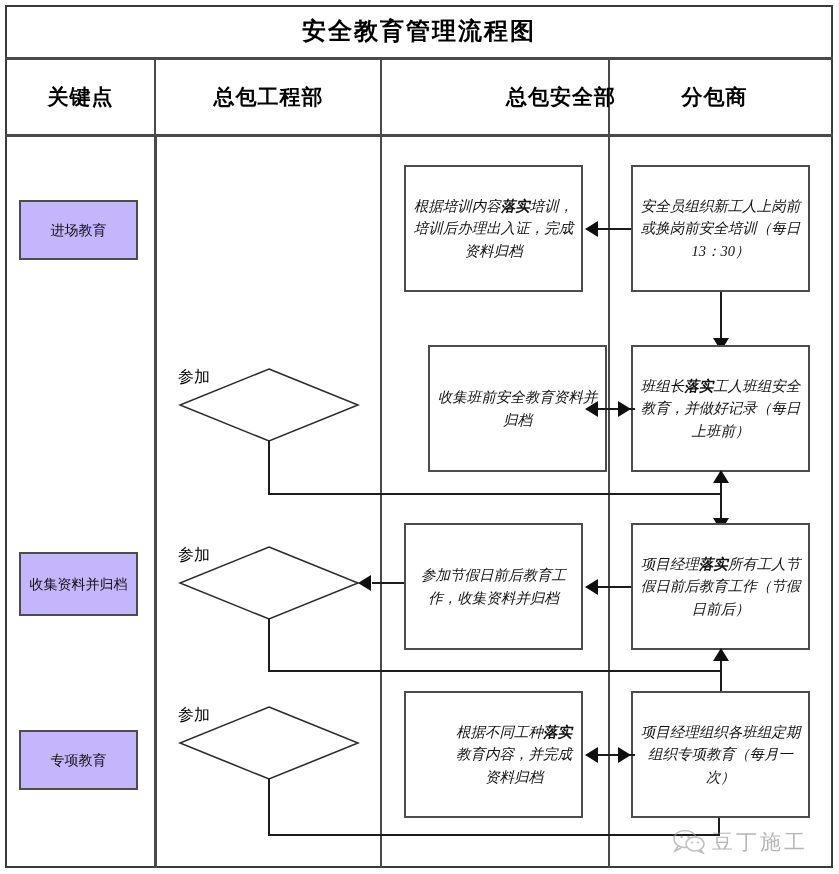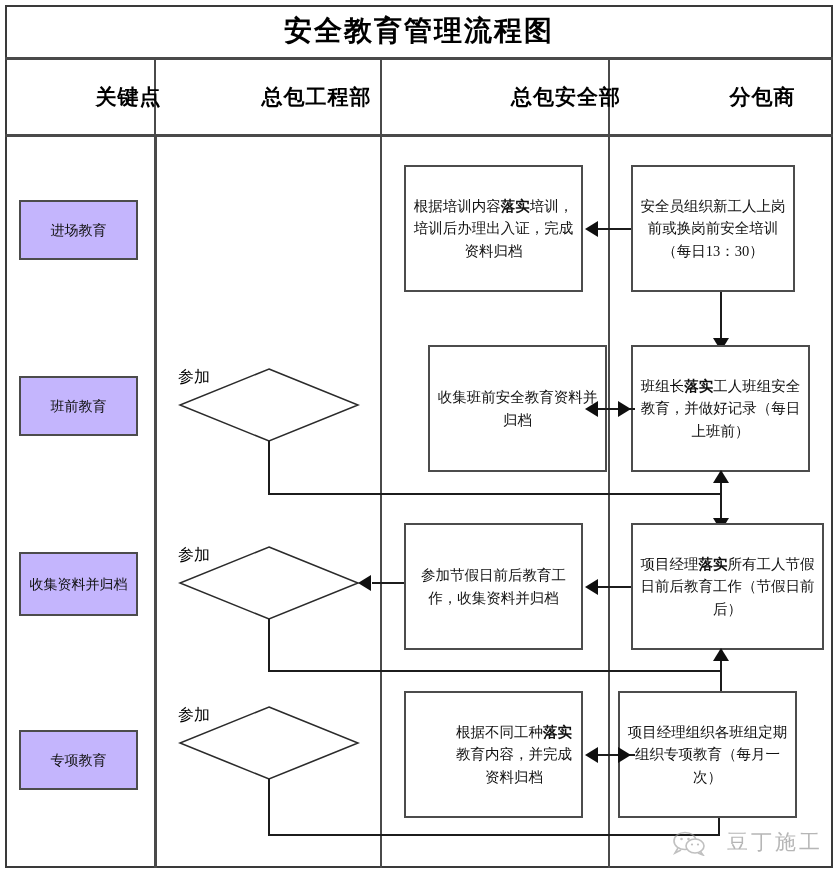--- a/index.html
+++ b/index.html
@@ -6,31 +6,31 @@
   body{font-family:"Liberation Serif","DejaVu Serif",serif;}
   #root{position:relative;width:839px;height:874px;background:#fff;overflow:hidden;}
 
   
   .frame{position:absolute;left:5px;top:5px;width:828px;height:863px;border:2px solid #3a3a3a;box-sizing:border-box;}
   .hline{position:absolute;background:#4a4a4a;}
   .vline{position:absolute;background:#4a4a4a;}
 
   
   .title{position:absolute;left:5px;top:5px;width:828px;height:52px;display:flex;align-items:center;justify-content:center;
-         font-size:28px;font-weight:700;letter-spacing:2px;color:#000;}
+         font-size:24px;font-weight:700;letter-spacing:2px;color:#000;}
 
   
   .colhead{position:absolute;top:59px;height:75px;display:flex;align-items:center;justify-content:center;
-           font-size:21px;font-weight:700;color:#000;letter-spacing:1px;margin-left:48px;}
+           font-size:21px;font-weight:700;color:#000;letter-spacing:1px;}
 
   
   .pbox{position:absolute;border:2px solid #4c4c4c;box-sizing:border-box;background:#fff;
         display:flex;align-items:center;justify-content:center;text-align:center;
         font-size:14.5px;line-height:1.55;color:#111;padding:4px 7px;}
-  .pbox .t{display:block;}
+  .pbox .t{display:block;font-style:italic;}
   .pbox b{font-weight:700;}
 
   
   .kbox{position:absolute;border:2px solid #4c4c4c;box-sizing:border-box;background:#c4b5fd;
         display:flex;align-items:center;justify-content:center;text-align:center;
         font-size:14px;line-height:1.5;color:#111;}
 
   
   .diamond{position:absolute;}
 
@@ -38,21 +38,21 @@
   .conn{position:absolute;background:#1c1c1c;}
   .ch{height:2px;}
   .cv{width:2px;}
   .arrow{position:absolute;width:0;height:0;}
   .arr-left{border-top:8px solid transparent;border-bottom:8px solid transparent;border-right:13px solid #0f0f0f;}
   .arr-right{border-top:8px solid transparent;border-bottom:8px solid transparent;border-left:13px solid #0f0f0f;}
   .arr-down{border-left:8px solid transparent;border-right:8px solid transparent;border-top:13px solid #0f0f0f;}
   .arr-up{border-left:8px solid transparent;border-right:8px solid transparent;border-bottom:13px solid #0f0f0f;}
 
   
-  .wm{position:absolute;display:flex;align-items:flex-end;gap:21px;opacity:.62;}
+  .wm{position:absolute;display:flex;align-items:flex-start;gap:6px;opacity:.62;}
   .wm .txt{font-size:21px;color:#8a8a8a;letter-spacing:3px;font-family:"Liberation Serif",serif;}
 </style>
 </head>
 <body>
 
 <div id="root">
 
   <div class="frame"></div>
 
   <div class="title">安全教育管理流程图</div>
@@ -63,40 +63,39 @@
   <div class="vline" style="left:154px;top:59px;width:2px;height:75px;"></div>
   <div class="vline" style="left:380px;top:59px;width:2px;height:75px;"></div>
   <div class="vline" style="left:608px;top:59px;width:2px;height:75px;"></div>
 
   <div class="vline" style="left:154px;top:137px;width:3px;height:731px;"></div>
   <div class="vline" style="left:380px;top:137px;width:2px;height:731px;"></div>
   <div class="vline" style="left:608px;top:137px;width:2px;height:731px;"></div>
 
   <div class="colhead" style="left:7px;width:147px;">关键点</div>
   <div class="colhead" style="left:157px;width:223px;text-align:center;">总包工程部</div>
-  <div class="colhead" style="left:382px;width:272px;">总包安全部</div>
+  <div class="colhead" style="left:382px;width:272px;padding-left:43px;">总包安全部</div>
   <div class="colhead" style="left:610px;width:209px;">分包商</div>
 
   <div class="kbox" style="left:19px;top:200px;width:119px;height:60px;">进场教育</div>
 
   <div class="pbox" style="left:404px;top:165px;width:179px;height:127px;">
     <span class="t"><span>根据培训内容</span><b>落实</b><span>培训，培训后办理出入证，完成资料归档</span></span>
   </div>
 
-  <div class="pbox" style="left:631px;top:165px;width:164px;height:127px;">
+  <div class="pbox" style="left:631px;top:165px;width:179px;height:127px;">
     <span class="t"><span>安全员组织新工人上岗前或换岗前安全培训（每日13：30）</span><b></b><span></span></span>
   </div>
 
   <div class="conn ch" style="left:597px;top:228px;width:34px;"></div>
   <div class="arrow arr-left" style="left:585px;top:221px;"></div>
 
   <div class="conn cv" style="left:720px;top:292px;height:48px;"></div>
   <div class="arrow arr-down" style="left:713px;top:338px;"></div>
 
-  <div class="kbox" style="left:19px;top:376px;width:119px;height:60px;">班前教育</div>
 
   <svg class="diamond" style="left:178px;top:367px;" width="182" height="76" viewBox="0 0 182 76">
     <polygon points="91,2 180,38 91,74 2,38" fill="#ffffff" stroke="#2b2b2b" stroke-width="1.6"></polygon>
   </svg>
   <div class="diamond lbl" style="left:178px;top:367px;width:182px;height:76px;">参加</div>
 
   <div class="conn cv" style="left:268px;top:441px;height:53px;"></div>
   <div class="conn ch" style="left:268px;top:493px;width:452px;"></div>
 
   <div class="pbox" style="left:428px;top:345px;width:179px;height:127px;">
@@ -125,21 +124,21 @@
   <div class="conn ch" style="left:372px;top:582px;width:32px;"></div>
   <div class="arrow arr-left" style="left:358px;top:575px;"></div>
 
   <div class="conn cv" style="left:268px;top:619px;height:53px;"></div>
   <div class="conn ch" style="left:268px;top:670px;width:452px;"></div>
 
   <div class="pbox" style="left:404px;top:523px;width:179px;height:127px;">
     <span class="t"><span>参加节假日前后教育工作，收集资料并归档</span><b></b><span></span></span>
   </div>
 
-  <div class="pbox" style="left:631px;top:523px;width:193px;height:127px;">
+  <div class="pbox" style="left:631px;top:523px;width:179px;height:127px;">
     <span class="t"><span>项目经理</span><b>落实</b><span>所有工人节假日前后教育工作（节假日前后）</span></span>
   </div>
 
   <div class="conn ch" style="left:597px;top:586px;width:34px;"></div>
   <div class="arrow arr-left" style="left:585px;top:579px;"></div>
 
   <div class="conn cv" style="left:720px;top:650px;height:48px;"></div>
   <div class="arrow arr-up" style="left:713px;top:648px;"></div>
   <div class="arrow arr-down" style="left:713px;top:696px;"></div>
 
@@ -150,21 +149,21 @@
   </svg>
   <div class="diamond lbl" style="left:178px;top:705px;width:182px;height:76px;">参加</div>
 
   <div class="conn cv" style="left:268px;top:779px;height:57px;"></div>
   <div class="conn ch" style="left:268px;top:834px;width:452px;"></div>
 
   <div class="pbox" style="left:404px;top:691px;width:179px;height:127px;padding-left:48px;">
     <span class="t"><span>根据不同工种</span><b>落实</b><span>教育内容，并完成资料归档</span></span>
   </div>
 
-  <div class="pbox" style="left:618px;top:691px;width:179px;height:127px;">
+  <div class="pbox" style="left:631px;top:691px;width:179px;height:127px;">
     <span class="t"><span>项目经理组织各班组定期组织专项教育（每月一次）</span><b></b><span></span></span>
   </div>
 
   <div class="conn ch" style="left:593px;top:754px;width:42px;"></div>
   <div class="arrow arr-left" style="left:585px;top:747px;"></div>
   <div class="arrow arr-right" style="left:618px;top:747px;"></div>
 
   <div class="conn cv" style="left:718px;top:818px;height:18px;"></div>
 
   <div class="wm" style="left:672px;top:828px;">

